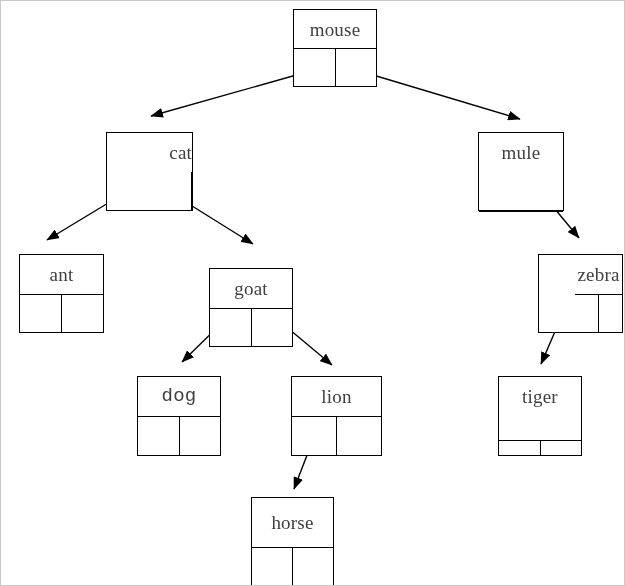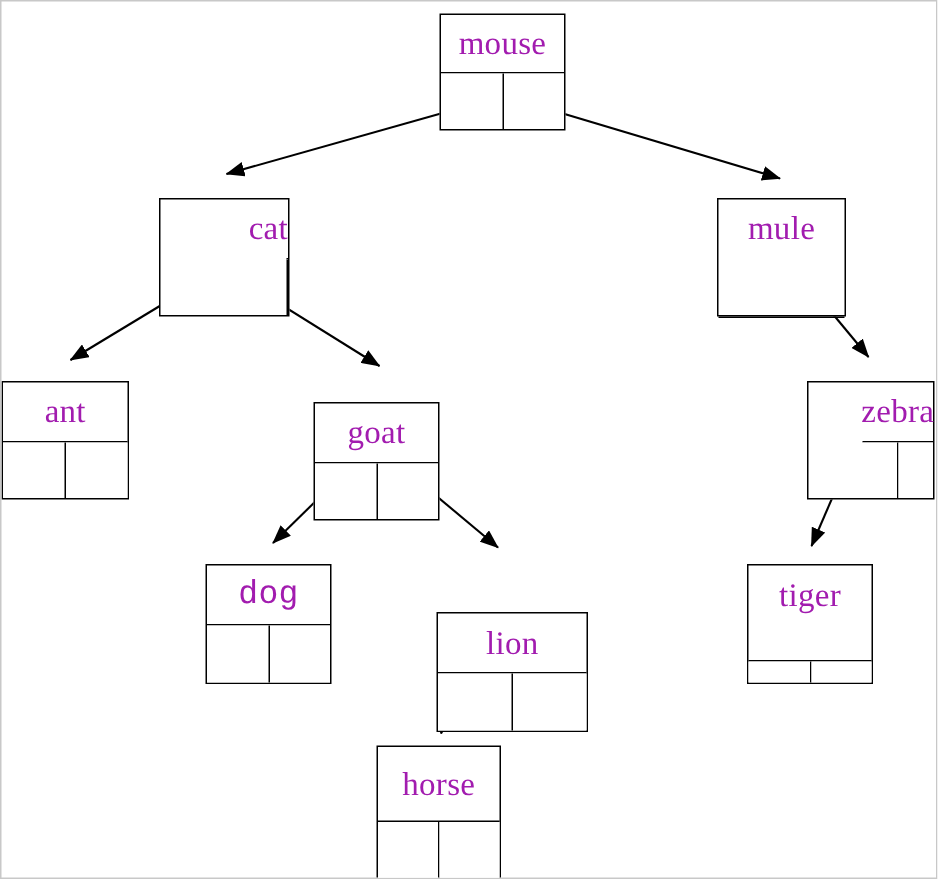--- a/index.html
+++ b/index.html
@@ -32,22 +32,22 @@
     background: #ffffff;
     display: flex;
     flex-direction: column;
   }
   .node-label {
     flex: 0 0 auto;
     height: 50%;
     display: flex;
     align-items: center;
     justify-content: center;
-    font-size: 22px;
-    color: #a21caf;
+    font-size: 19px;
+    color: #404040;
     line-height: 1;
     letter-spacing: 0.2px;
     user-select: none;
   }
   .node-pointers {
     flex: 1 1 auto;
     display: flex;
     border-top: 1.6px solid #000000;
   }
   .ptr-cell {
@@ -97,21 +97,21 @@
           <div class="ptr-cell right"></div>
         </div>
       </div>
       <div class="node" style="left: 477px; top: 131px; width: 86px; height: 79px; gap: 39px;">
         <div class="node-label">mule</div>
         <div class="node-pointers">
           <div class="ptr-cell left"></div>
           <div class="ptr-cell right"></div>
         </div>
       </div>
-      <div class="node" style="left: 0; top: 253px; width: 85px; height: 79px;">
+      <div class="node" style="left: 18px; top: 253px; width: 85px; height: 79px;">
         <div class="node-label">ant</div>
         <div class="node-pointers">
           <div class="ptr-cell left"></div>
           <div class="ptr-cell right"></div>
         </div>
       </div>
       <div class="node" style="left: 208px; top: 267px; width: 84px; height: 79px;">
         <div class="node-label">goat</div>
         <div class="node-pointers">
           <div class="ptr-cell left"></div>
@@ -125,21 +125,21 @@
           <div class="ptr-cell right"></div>
         </div>
       </div>
       <div class="node" style="left: 136px; top: 375px; width: 84px; height: 80px; font-family: Liberation Mono, monospace;">
         <div class="node-label">dog</div>
         <div class="node-pointers">
           <div class="ptr-cell left"></div>
           <div class="ptr-cell right"></div>
         </div>
       </div>
-      <div class="node" style="left: 290px; top: 375px; width: 101px; height: 80px; margin-top: 32px;">
+      <div class="node" style="left: 290px; top: 375px; width: 91px; height: 80px;">
         <div class="node-label">lion</div>
         <div class="node-pointers">
           <div class="ptr-cell left"></div>
           <div class="ptr-cell right"></div>
         </div>
       </div>
       <div class="node" style="left: 497px; top: 375px; width: 84px; height: 80px; gap: 24px;">
         <div class="node-label">tiger</div>
         <div class="node-pointers">
           <div class="ptr-cell left"></div>

